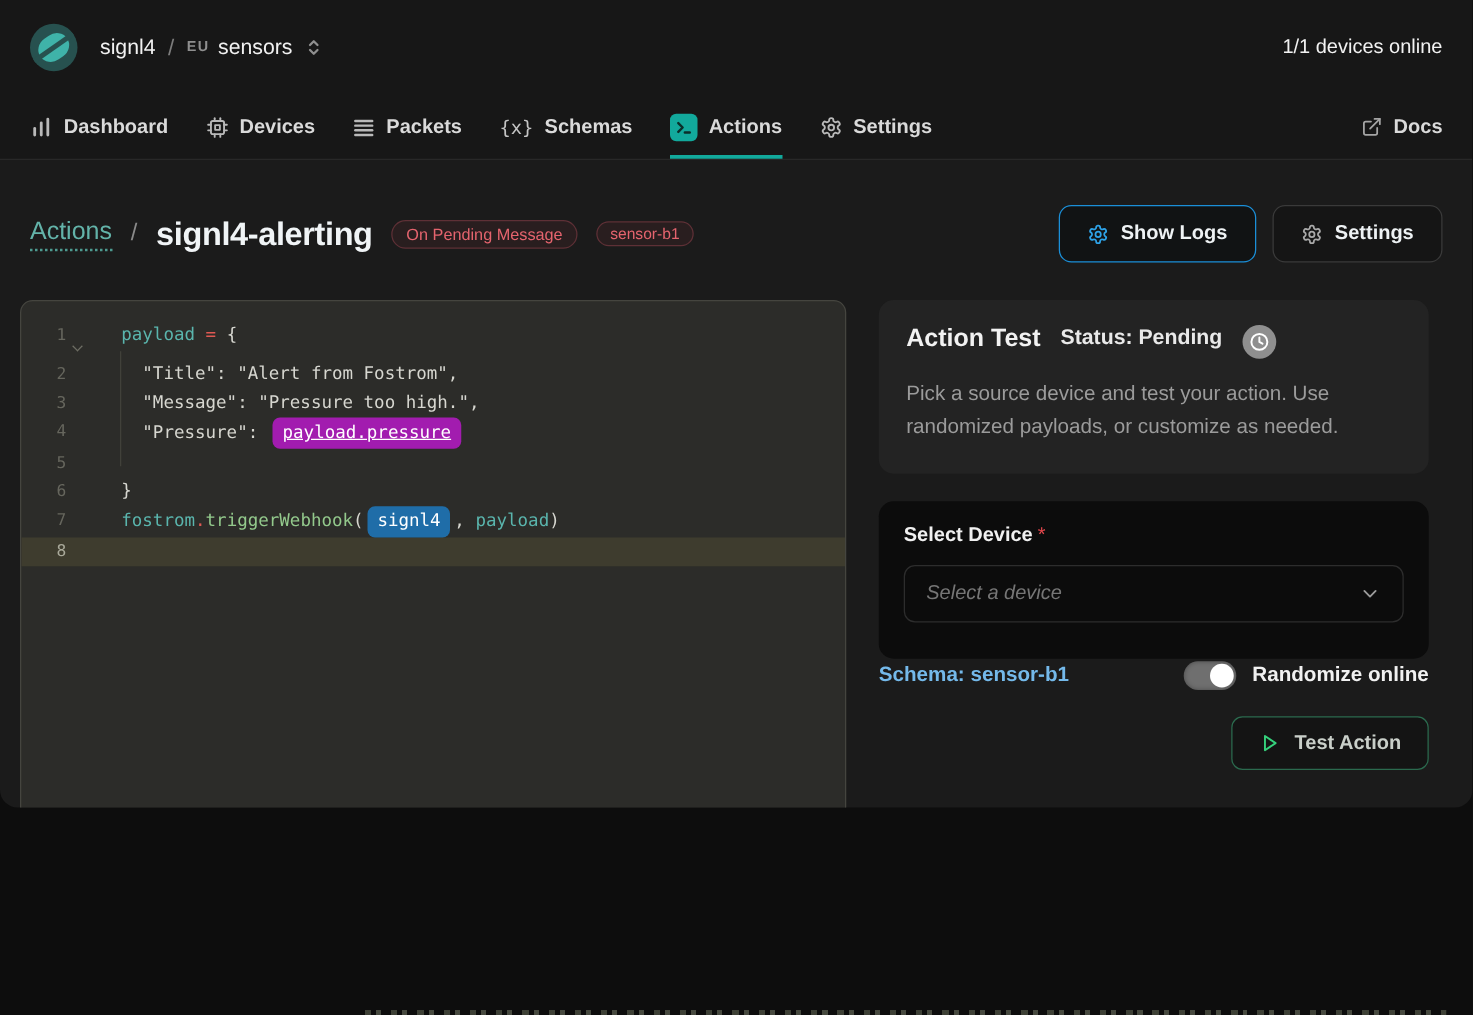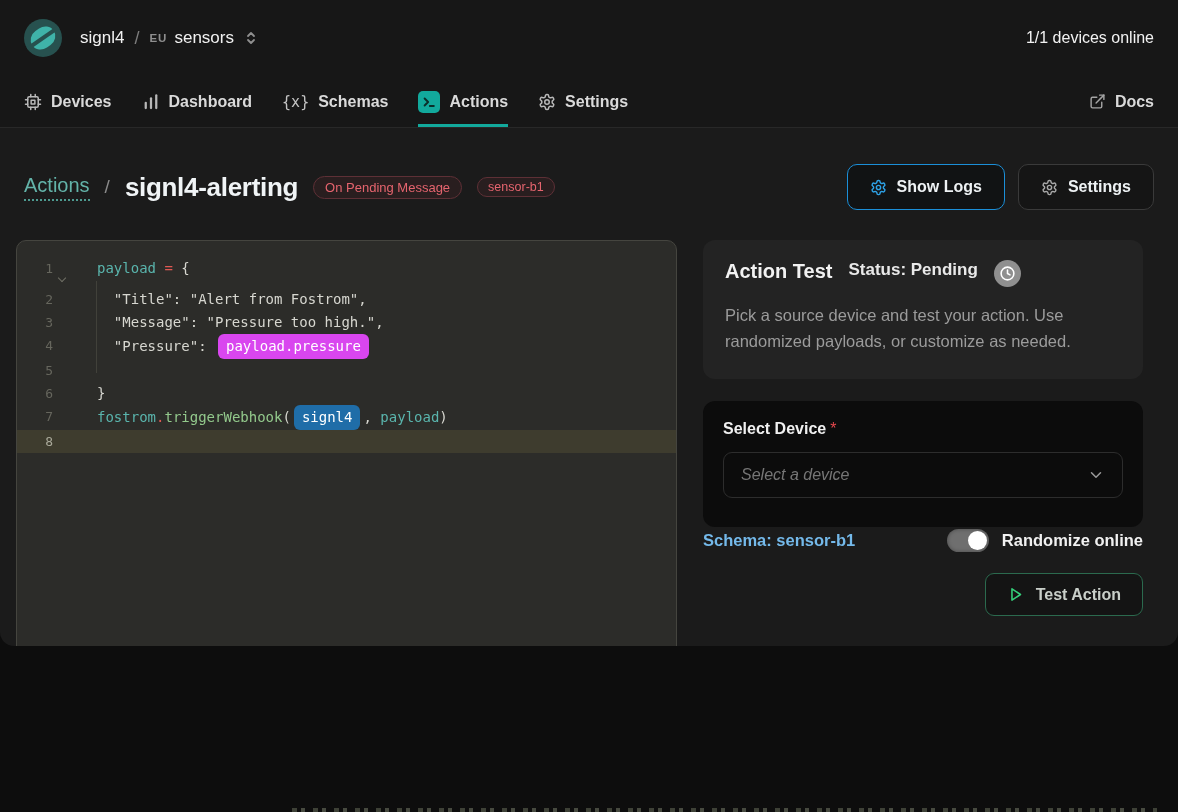--- a/index.html
+++ b/index.html
@@ -69,21 +69,21 @@
   .ln { width:26px; text-align:right; color:#66665d; flex:none; font-size:13px; }
   .line.active .ln { color:#a9a99a; }
   .foldcol { width:18px; flex:none; text-align:center; padding-top:8px; }
   .fold-marker { display:inline-block; width:6px; height:6px;
     border-right:1.5px solid #6e6e64; border-bottom:1.5px solid #6e6e64; transform:rotate(45deg); }
   .codetxt { white-space:pre; margin-left:26px; color:#d7d7d0; }
   .tk-fg { color:#d7d7d0; } .tk-teal { color:#5ab5ad; } .tk-red { color:#df5953; }
   .tk-green { color:#93c98c; }
   .chip { display:inline-block; padding:1px 8px; margin:0 3px; border-radius:6px;
     color:#fff; cursor:pointer; }
-  .chip.green { background:#d946ef; }
+  .chip.green { background:#a21caf;text-decoration:underline; }
   .chip.blue { background:#1f6da8; }
   .indent-guide { position:absolute; left:79px; top:40px; width:1px; height:92px; background:#41413a; }
 
   
   .deploy-btn { position:absolute; left:481px; top:731px; width:196px; height:46px;
     background:#121413; border:1.5px solid #2b6a4e; border-radius:10px; display:flex;
     align-items:center; justify-content:center; gap:11px; cursor:pointer;
     font-size:17px; font-weight:700; color:#ccd3cd; }
   .deploy-btn svg { color:#35d07b; }
 
@@ -144,42 +144,51 @@
       <span class="fleet">sensors</span>
       <svg width="14" height="16" viewBox="0 0 14 16" fill="none" stroke="currentColor" stroke-width="1.8" stroke-linecap="round" stroke-linejoin="round">
           <path d="M4 6l3-3 3 3"></path>
           <path d="M4 10l3 3 3-3"></path>
         </svg>
     </div>
     <div class="online">1/1 devices online</div>
   </div>
 
   <div class="navbar">
+    <div class="nav-item">
+      <svg width="18" height="18" viewBox="0 0 24 24" fill="none" stroke="currentColor" stroke-width="3" stroke-linecap="round">
+          <line x1="5" y1="20" x2="5" y2="13"></line>
+          <line x1="12" y1="20" x2="12" y2="7"></line>
+          <line x1="19" y1="20" x2="19" y2="3"></line>
+        </svg>
+      <span>Dashboard</span>
+    </div>
     <div class="nav-item">
       <svg width="18" height="18" viewBox="0 0 24 24" fill="none" stroke="currentColor" stroke-width="2" stroke-linecap="round" stroke-linejoin="round">
           <rect x="5" y="5" width="14" height="14" rx="2"></rect>
           <rect x="9.5" y="9.5" width="5" height="5"></rect>
           <line x1="9" y1="2" x2="9" y2="5"></line>
           <line x1="15" y1="2" x2="15" y2="5"></line>
           <line x1="9" y1="19" x2="9" y2="22"></line>
           <line x1="15" y1="19" x2="15" y2="22"></line>
           <line x1="2" y1="9" x2="5" y2="9"></line>
           <line x1="2" y1="15" x2="5" y2="15"></line>
           <line x1="19" y1="9" x2="22" y2="9"></line>
           <line x1="19" y1="15" x2="22" y2="15"></line>
         </svg>
       <span>Devices</span>
     </div>
     <div class="nav-item">
-      <svg width="18" height="18" viewBox="0 0 24 24" fill="none" stroke="currentColor" stroke-width="3" stroke-linecap="round">
-          <line x1="5" y1="20" x2="5" y2="13"></line>
-          <line x1="12" y1="20" x2="12" y2="7"></line>
-          <line x1="19" y1="20" x2="19" y2="3"></line>
-        </svg>
-      <span>Dashboard</span>
+      <svg width="18" height="18" viewBox="0 0 24 24" fill="none" stroke="currentColor" stroke-width="2.6" stroke-linecap="round">
+          <line x1="3" y1="5" x2="21" y2="5"></line>
+          <line x1="3" y1="10" x2="21" y2="10"></line>
+          <line x1="3" y1="15" x2="21" y2="15"></line>
+          <line x1="3" y1="20" x2="21" y2="20"></line>
+        </svg>
+      <span>Packets</span>
     </div>
     <div class="nav-item">
       <span class="glyph-braces">{x}</span>
       <span>Schemas</span>
     </div>
     <div class="nav-item active">
       <span class="term-box">
         <svg width="14" height="14" viewBox="0 0 16 16" fill="none" stroke="currentColor" stroke-width="2.2" stroke-linecap="round" stroke-linejoin="round">
             <polyline points="3 4 7 8 3 12"></polyline>
             <line x1="9" y1="12.5" x2="13.5" y2="12.5"></line>

